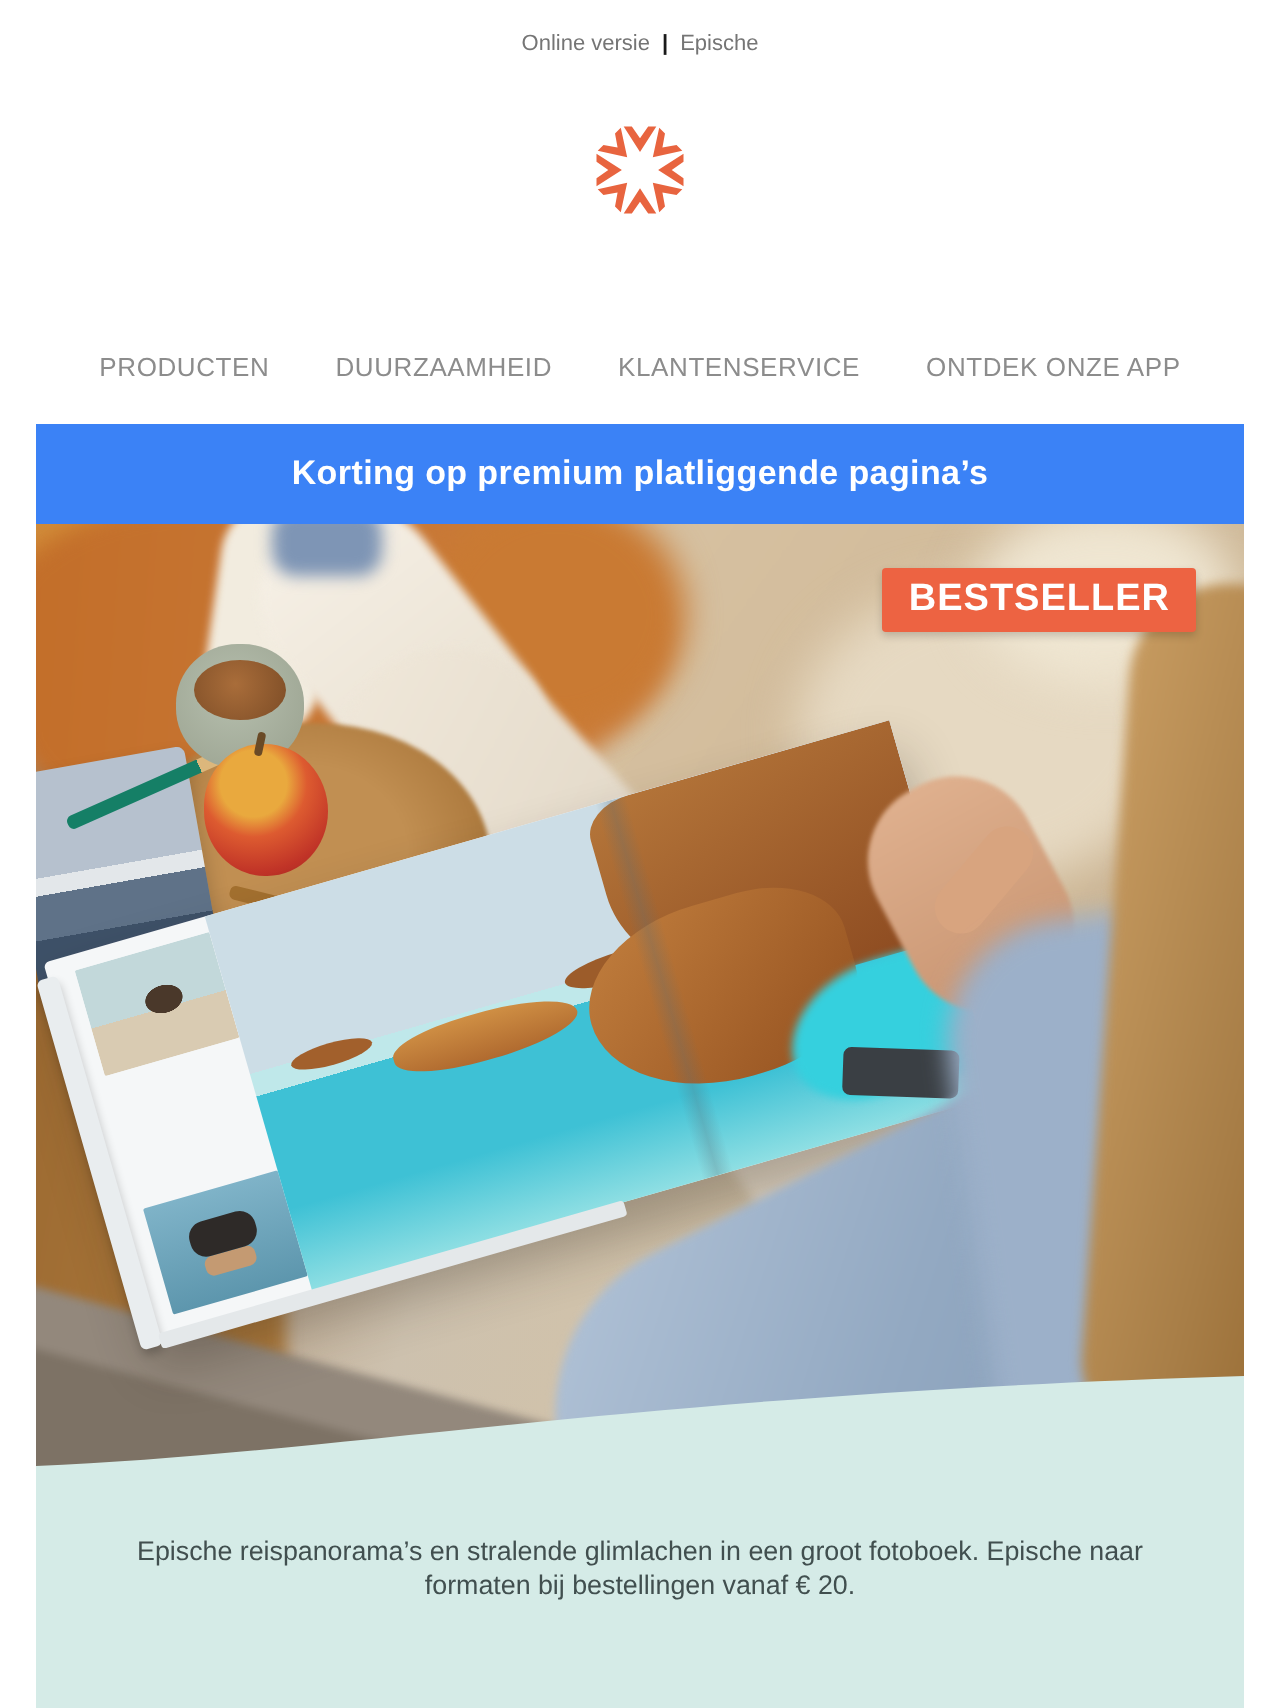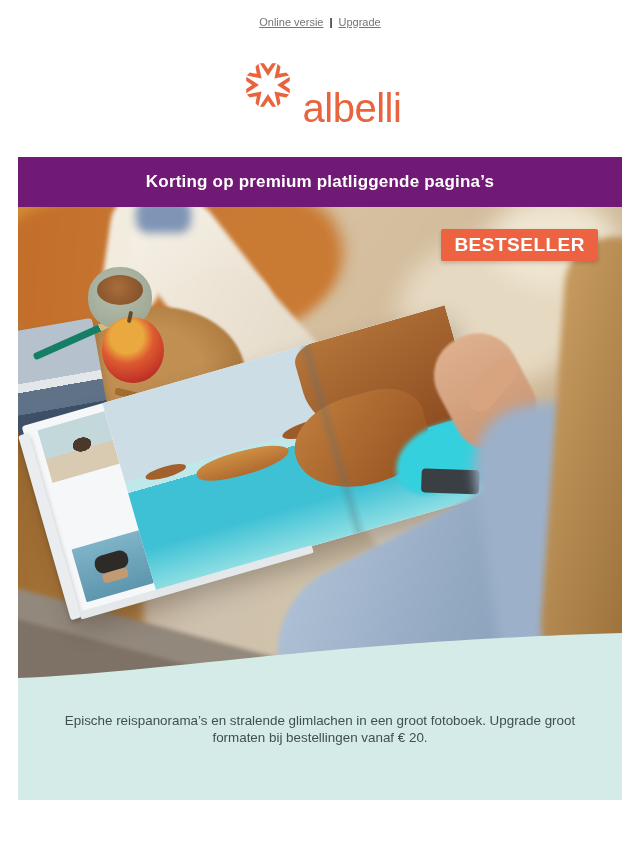--- a/index.html
+++ b/index.html
@@ -2,36 +2,36 @@
 <html><head>
 <meta charset="utf-8">
 <style>
   * { margin:0; padding:0; box-sizing:border-box; }
   html,body { background:#ffffff; }
   body { font-family:"Liberation Sans", sans-serif; }
   .email { position:relative; width:640px; height:854px; margin:0 auto; background:#ffffff; overflow:hidden; }
 
   
   .topbar { padding-top:16px; text-align:center; font-size:11px; color:#757575; }
-  .topbar a { color:#757575; text-decoration:underline; cursor:pointer;margin-top:40px; }
+  .topbar a { color:#757575; cursor:pointer;margin-top:40px; }
   .topbar .sep { color:#1a1a1a; font-weight:bold; margin:0 6px; text-decoration:none; }
 
   
   .logo-row { margin-top:28px; display:flex; justify-content:center; align-items:flex-start; gap:6px; height:80px; cursor:pointer; }
   .logo-row svg { display:block; }
   .brand-text { font-size:40px; letter-spacing:-0.5px; color:#e8643f; margin-top:32px; line-height:1; }
 
   
   .nav { margin-top:40px; display:flex; justify-content:center; gap:33px; font-size:13px; letter-spacing:.3px; color:#8c8c8c; }
   .nav span { cursor:pointer; white-space:nowrap; }
 
   .content { width:604px; margin:21px auto 0 auto; }
 
   
-  .banner { height:50px; background:#701a75; display:flex; align-items:center; justify-content:center;text-align:center; }
+  .banner { height:50px; background:#3b82f6; display:flex; align-items:center; justify-content:center;text-align:center; }
   .banner-title { color:#ffffff; font-weight:bold; font-size:17px; letter-spacing:.2px; }
 
   
   .hero { position:relative; width:604px; height:474px; overflow:hidden; cursor:pointer; }
   .sh { position:absolute; }
   .h-base { inset:0; background:linear-gradient(105deg,#c08448 0%,#bba286 18%,#cdc1ae 40%,#d3c3a8 62%,#cdb896 100%); }
   .h-amber { left:-30px; top:-30px; width:150px; height:170px; background:#d79035; border-radius:50%; filter:blur(18px); }
   .h-couch-left { left:-20px; top:40px; width:90px; height:340px; background:#9b968e; border-radius:40px; filter:blur(12px); }
   .h-couch-mid { left:150px; top:110px; width:360px; height:150px; background:#b7b0a6; border-radius:50%; filter:blur(16px); }
   .h-blanket { left:250px; top:-30px; width:400px; height:300px; background:linear-gradient(120deg,#d9c3a3,#c7b190); border-radius:60px; transform:rotate(6deg); filter:blur(10px); }
@@ -98,41 +98,46 @@
   .mint { background:#d5ebe7; height:119px; text-align:center; padding-top:11px; }
   .mint h2 { font-size:17px; color:#17605e; font-weight:bold; }
   .mint .body { margin-top:20px; font-size:13.4px; line-height:17px; color:#414f4f; }
 </style>
 </head>
 <body>
 
 <div class="email">
 
   <div class="topbar">
-    <a>Online versie</a><span class="sep">|</span><a>Upgrade</a>
+    <a>Online versie</a><span class="sep">|</span><a>Epische</a>
   </div>
 
   <div class="logo-row">
     <span>
       <svg viewBox="0 0 64 64" width="58" height="58" fill="#e8643f" aria-hidden="true">
         <g>
           <path d="M23 8 L32 22 L41 8 L36.5 8 L32 14.5 L27.5 8 Z"></path>
           <path d="M23 8 L32 22 L41 8 L36.5 8 L32 14.5 L27.5 8 Z" transform="rotate(45 32 32)"></path>
           <path d="M23 8 L32 22 L41 8 L36.5 8 L32 14.5 L27.5 8 Z" transform="rotate(90 32 32)"></path>
           <path d="M23 8 L32 22 L41 8 L36.5 8 L32 14.5 L27.5 8 Z" transform="rotate(135 32 32)"></path>
           <path d="M23 8 L32 22 L41 8 L36.5 8 L32 14.5 L27.5 8 Z" transform="rotate(180 32 32)"></path>
           <path d="M23 8 L32 22 L41 8 L36.5 8 L32 14.5 L27.5 8 Z" transform="rotate(225 32 32)"></path>
           <path d="M23 8 L32 22 L41 8 L36.5 8 L32 14.5 L27.5 8 Z" transform="rotate(270 32 32)"></path>
           <path d="M23 8 L32 22 L41 8 L36.5 8 L32 14.5 L27.5 8 Z" transform="rotate(315 32 32)"></path>
         </g>
       </svg>
     </span>
-    <span class="brand-text">albelli</span>
-  </div>
-
+  </div>
+
+  <div class="nav">
+    <span>PRODUCTEN</span>
+    <span>DUURZAAMHEID</span>
+    <span>KLANTENSERVICE</span>
+    <span>ONTDEK ONZE APP</span>
+  </div>
 
   <div class="content">
 
     <div class="banner">
       <span class="banner-title">Korting op premium platliggende pagina’s</span>
     </div>
 
     <div class="hero">
       <div class="sh h-base"></div>
       <div class="sh h-amber"></div>
@@ -183,19 +188,19 @@
 
       <div class="badge">BESTSELLER</div>
 
       <svg class="curve" viewBox="0 0 604 52" preserveAspectRatio="none">
         <path d="M0 52 L0 48 C 150 42 300 12 604 3 L604 52 Z" fill="#d5ebe7"></path>
       </svg>
     </div>
 
     <div class="mint">
       <div class="body">
-        <div>Epische reispanorama’s en stralende glimlachen in een groot fotoboek. Upgrade groot</div>
+        <div>Epische reispanorama’s en stralende glimlachen in een groot fotoboek. Epische naar</div>
         <div>formaten bij bestellingen vanaf € 20.</div>
       </div>
     </div>
 
   </div>
 </div>
 
 </body></html>

